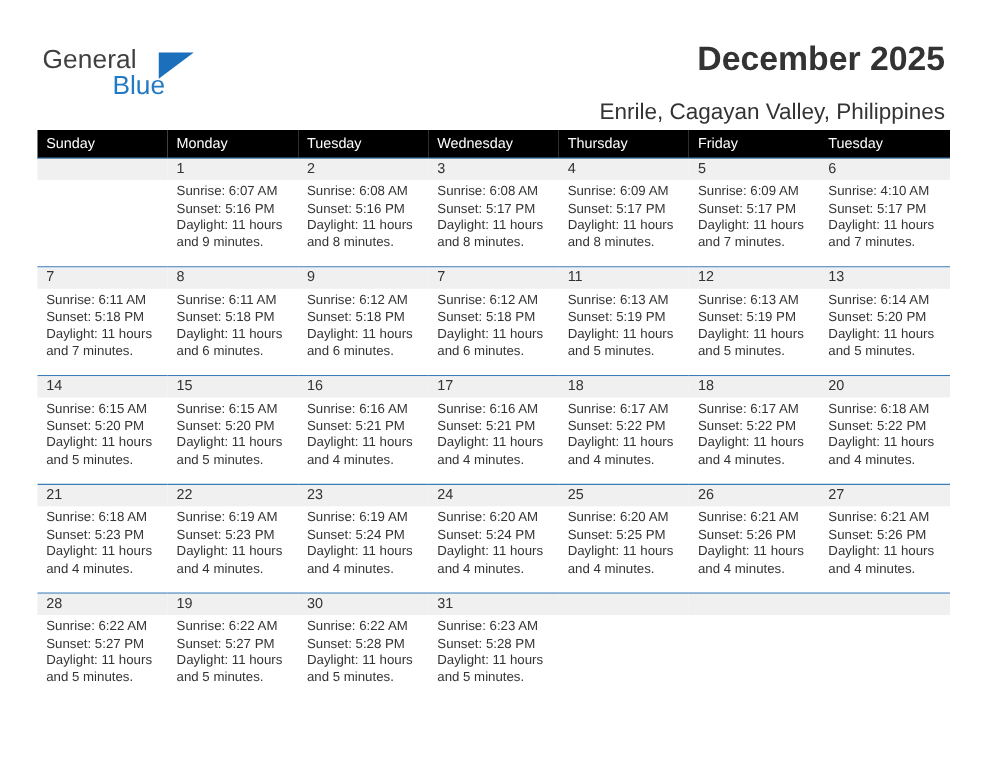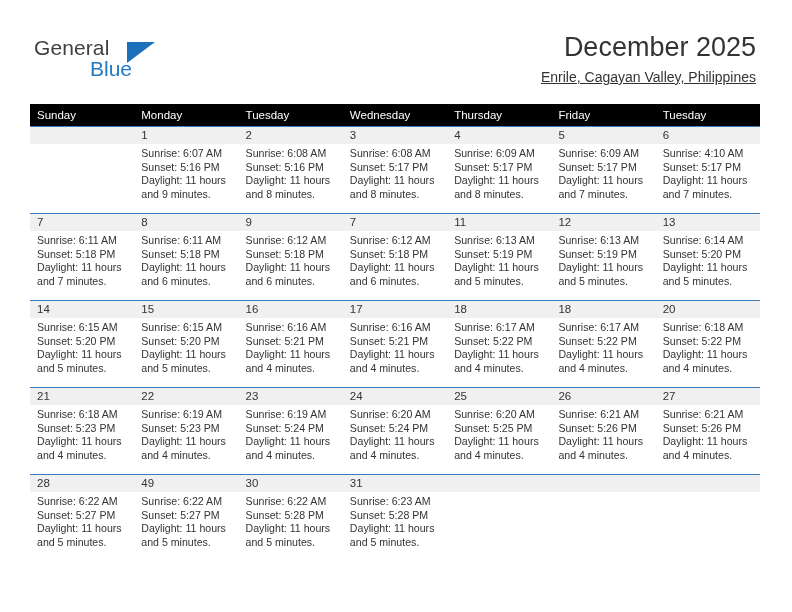--- a/index.html
+++ b/index.html
@@ -64,32 +64,31 @@
   }
 
   .title-block {
     position: absolute;
     right: 36px;
     top: 30px;
     text-align: right;
   }
   .month-title {
     font-size: 27px;
-    font-weight: normal;
+    font-weight: bold;
     color: #333333;
     line-height: 34px;
     white-space: nowrap;
   }
   .location-sub {
-    margin-top: 4px;
-    font-size: 14px;
+    margin-top: 16px;
+    font-size: 18px;
     color: #333333;
     line-height: 18px;
     white-space: nowrap;
-    text-decoration: underline;
   }
 
   
   .calendar {
     position: absolute;
     left: 30px;
     top: 104px;
     width: 730px;
     border-collapse: collapse;
     table-layout: fixed;
@@ -467,21 +466,21 @@
               <div class="daynum-band">28</div>
               <div class="dayinfo">
                 <div>Sunrise: 6:22 AM</div>
                 <div>Sunset: 5:27 PM</div>
                 <div class="daylight-line">Daylight: 11 hours and 5 minutes.</div>
               </div>
             </div>
           </td>
           <td>
             <div class="daycell">
-              <div class="daynum-band">49</div>
+              <div class="daynum-band">19</div>
               <div class="dayinfo">
                 <div>Sunrise: 6:22 AM</div>
                 <div>Sunset: 5:27 PM</div>
                 <div class="daylight-line">Daylight: 11 hours and 5 minutes.</div>
               </div>
             </div>
           </td>
           <td>
             <div class="daycell">
               <div class="daynum-band">30</div>

